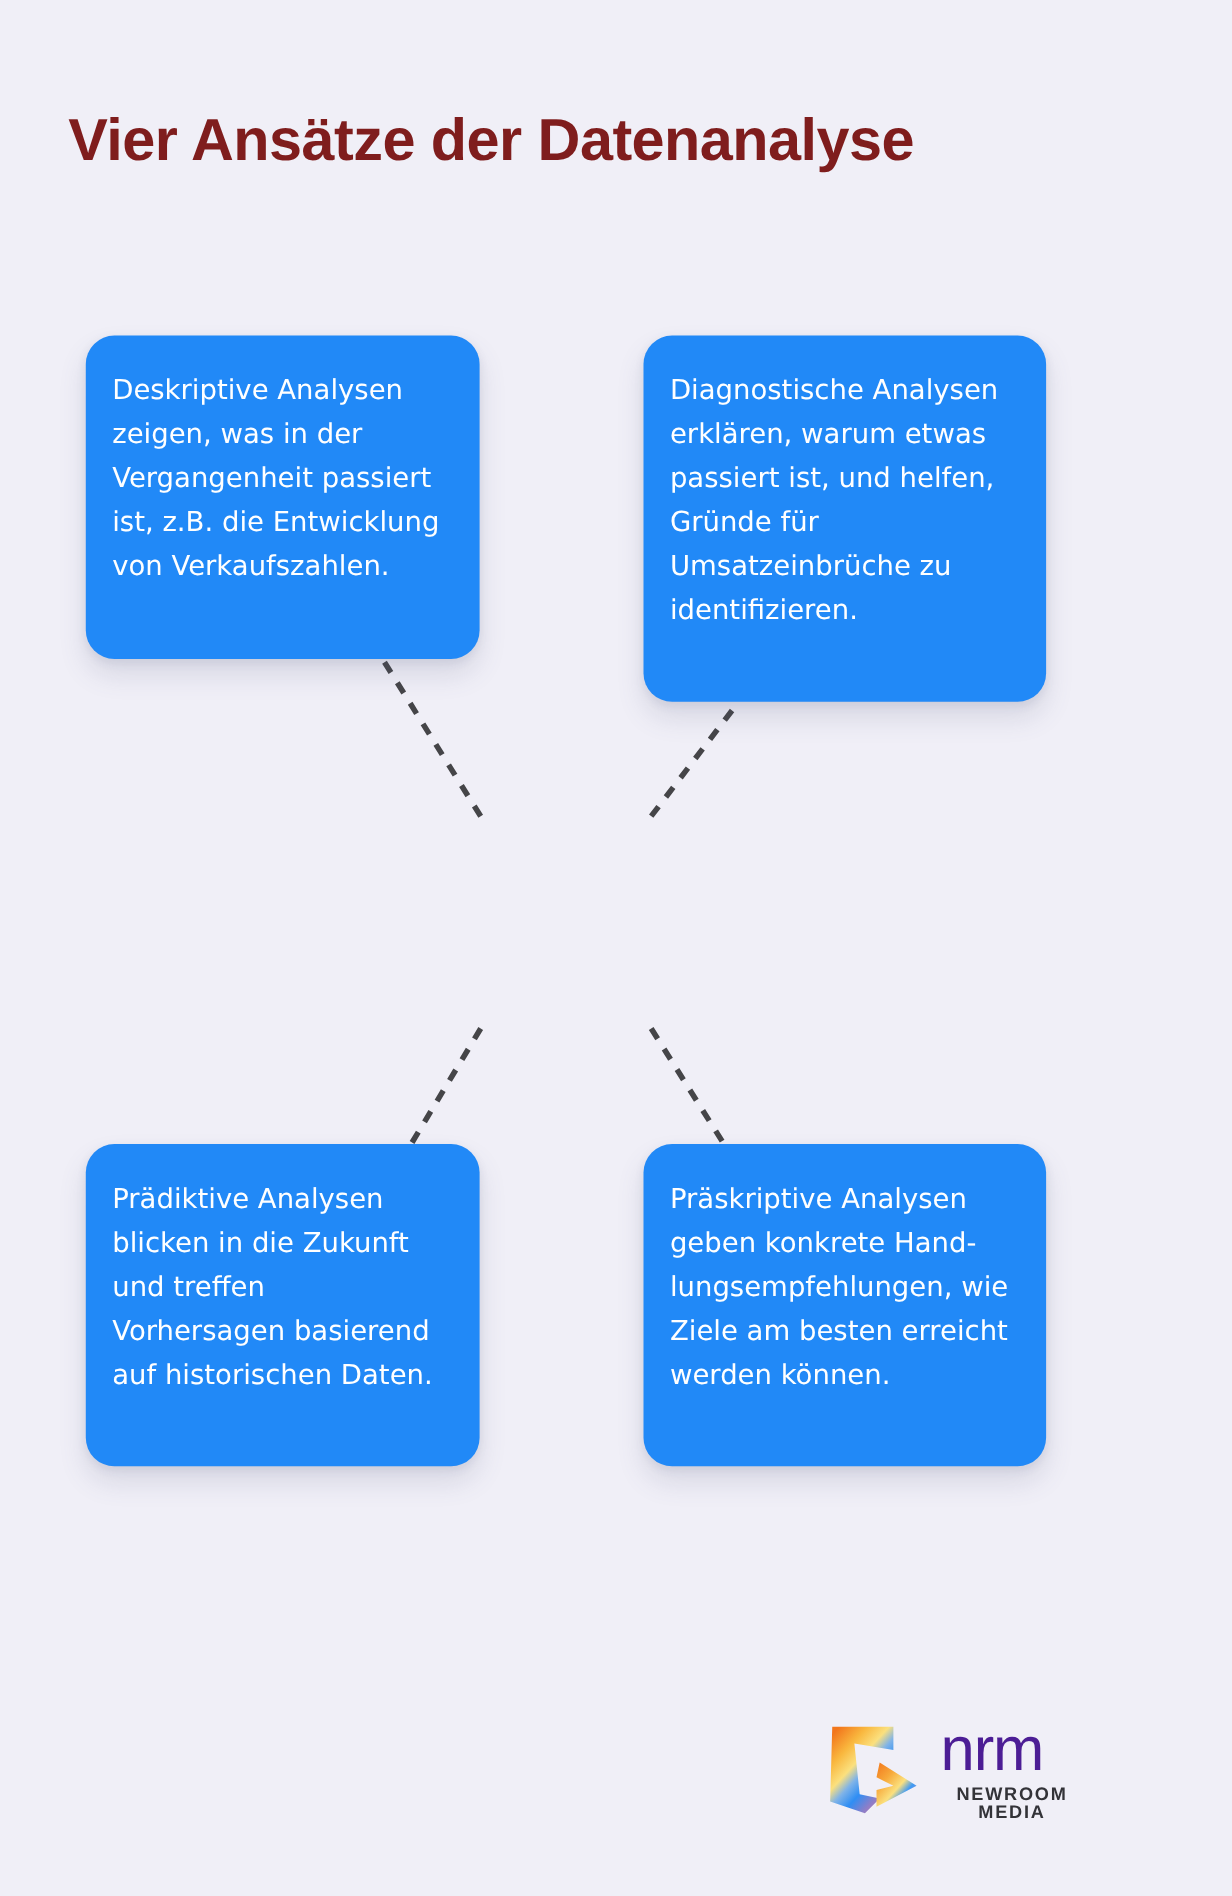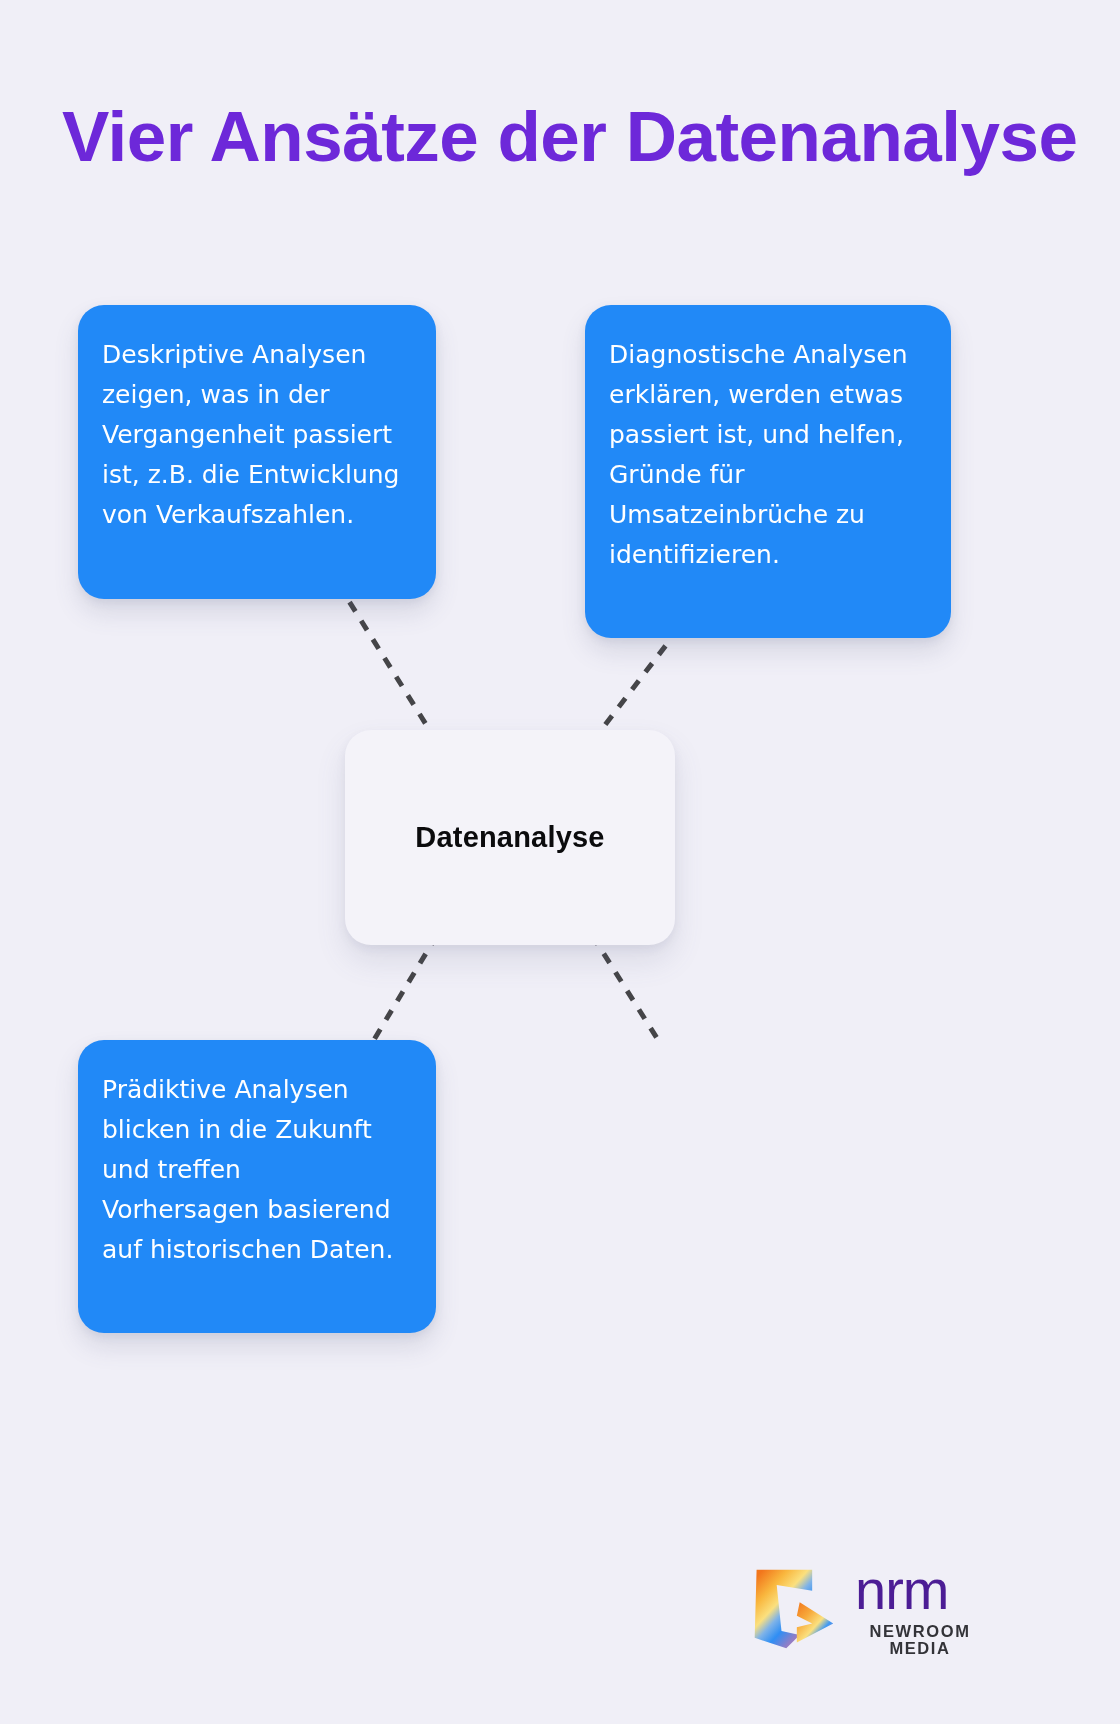--- a/index.html
+++ b/index.html
@@ -21,24 +21,24 @@
     height: 1724px;
   }
 
   
   .title {
     position: absolute;
     left: 62px;
     top: 96px;
     width: 1000px;
     font-family: "Liberation Sans", "DejaVu Sans", sans-serif;
-    font-size: 71px;
+    font-size: 54px;
     font-weight: bold;
     letter-spacing: -0.5px;
-    color: #6d28d9;
+    color: #7f1d1d;
     line-height: 1.15;
     white-space: nowrap;
   }
 
   
   .connectors {
     position: absolute;
     left: 0;
     top: 0;
     width: 1120px;
@@ -148,31 +148,32 @@
     <line x1="592" y1="742" x2="670" y2="640" stroke="#454548" stroke-width="5" stroke-dasharray="11 11" stroke-linecap="butt"></line>
     <line x1="437" y1="935" x2="372" y2="1043" stroke="#454548" stroke-width="5" stroke-dasharray="11 11" stroke-linecap="butt"></line>
     <line x1="592" y1="935" x2="660" y2="1043" stroke="#454548" stroke-width="5" stroke-dasharray="11 11" stroke-linecap="butt"></line>
   </svg>
 
   <div class="node" id="node-tl">
     <p>Deskriptive Analysen zeigen, was in der Vergangenheit passiert ist, z.B. die Entwicklung von Verkaufszahlen.</p>
   </div>
 
   <div class="node" id="node-tr">
-    <p>Diagnostische Analysen erklären, werden etwas passiert ist, und helfen, Gründe für Umsatzeinbrüche zu identifizieren.</p>
-  </div>
-
-  <div id="center-card">
-    <span class="center-label">Datenanalyse</span>
-  </div>
+    <p>Diagnostische Analysen erklären, warum etwas passiert ist, und helfen, Gründe für Umsatzeinbrüche zu identifizieren.</p>
+  </div>
+
 
   <div class="node" id="node-bl">
     <p>Prädiktive Analysen blicken in die Zukunft und treffen Vorhersagen basierend auf historischen Daten.</p>
   </div>
 
+  <div class="node" id="node-br">
+    <p>Präskriptive Analysen geben konkrete Hand-
+lungsempfehlungen, wie Ziele am besten erreicht werden können.</p>
+  </div>
 
   <div id="logo">
     <svg id="logo-mark" viewBox="0 0 100 96">
       <defs>
         <linearGradient id="nrmGrad" x1="0.12" y1="0.02" x2="0.88" y2="0.98">
           <stop offset="0%" stop-color="#f2761c"></stop>
           <stop offset="22%" stop-color="#f9b73e"></stop>
           <stop offset="40%" stop-color="#fbe07e"></stop>
           <stop offset="52%" stop-color="#7fb3e8"></stop>
           <stop offset="66%" stop-color="#2f8ef4"></stop>

